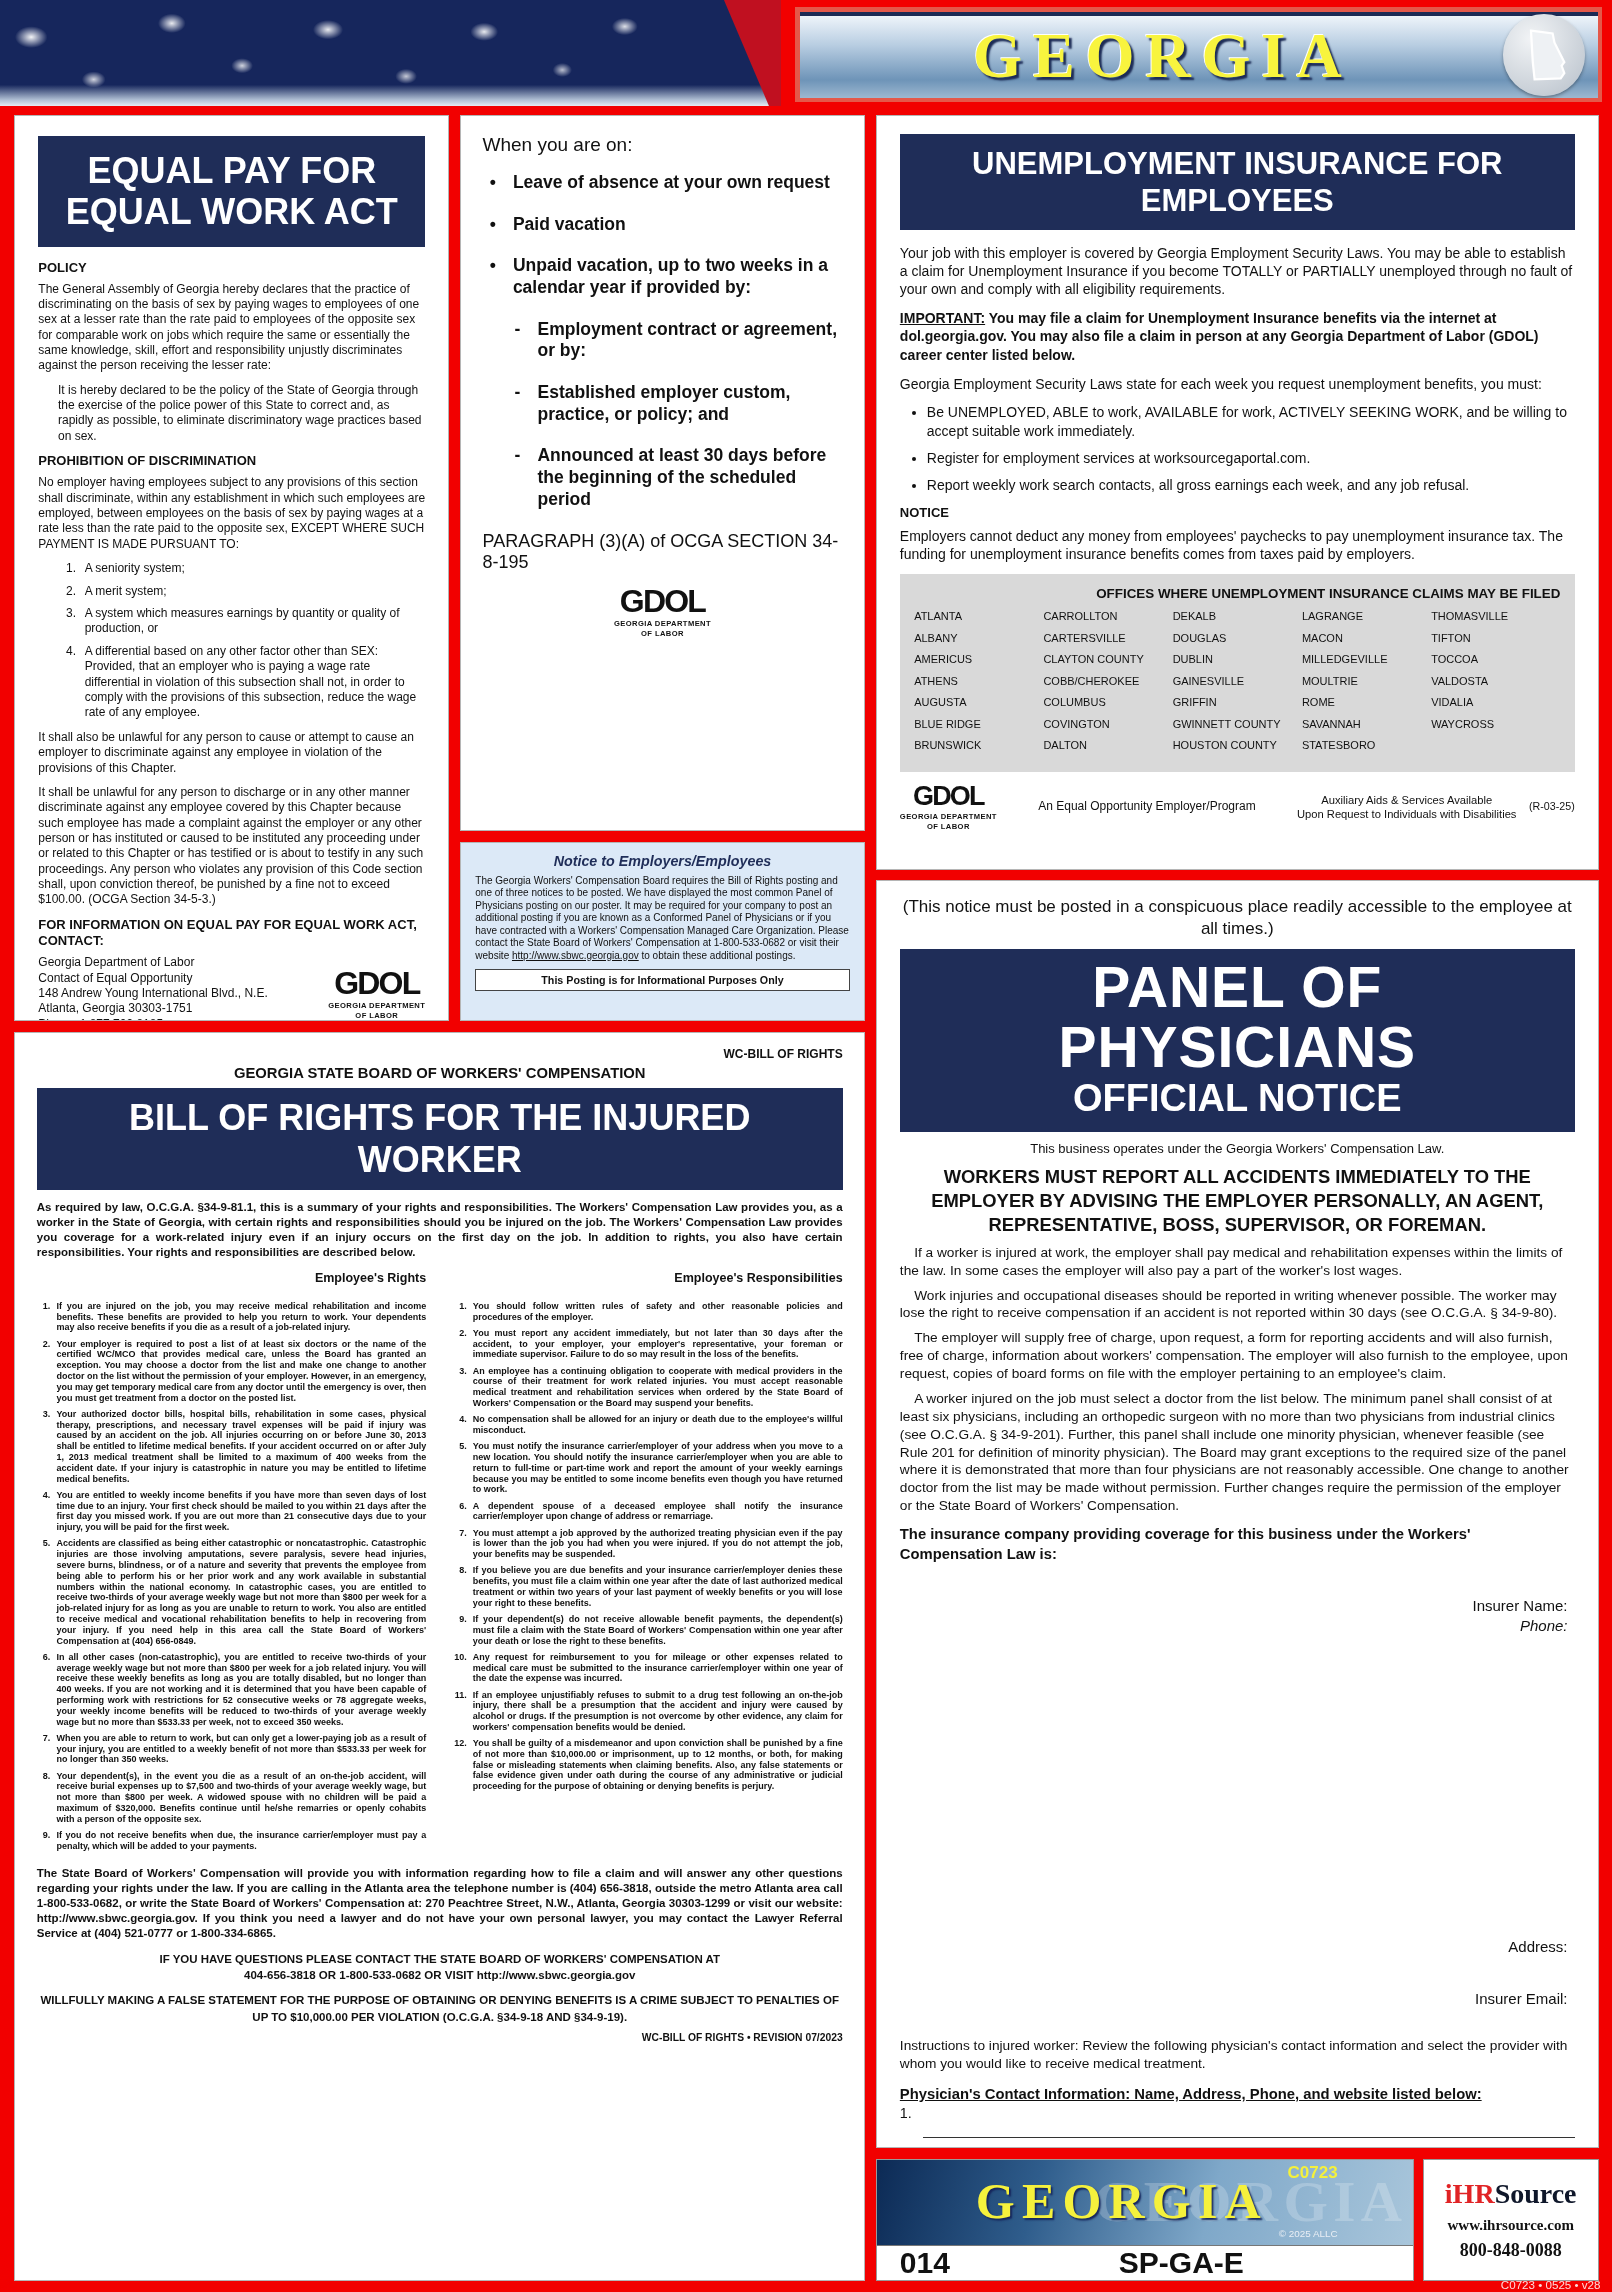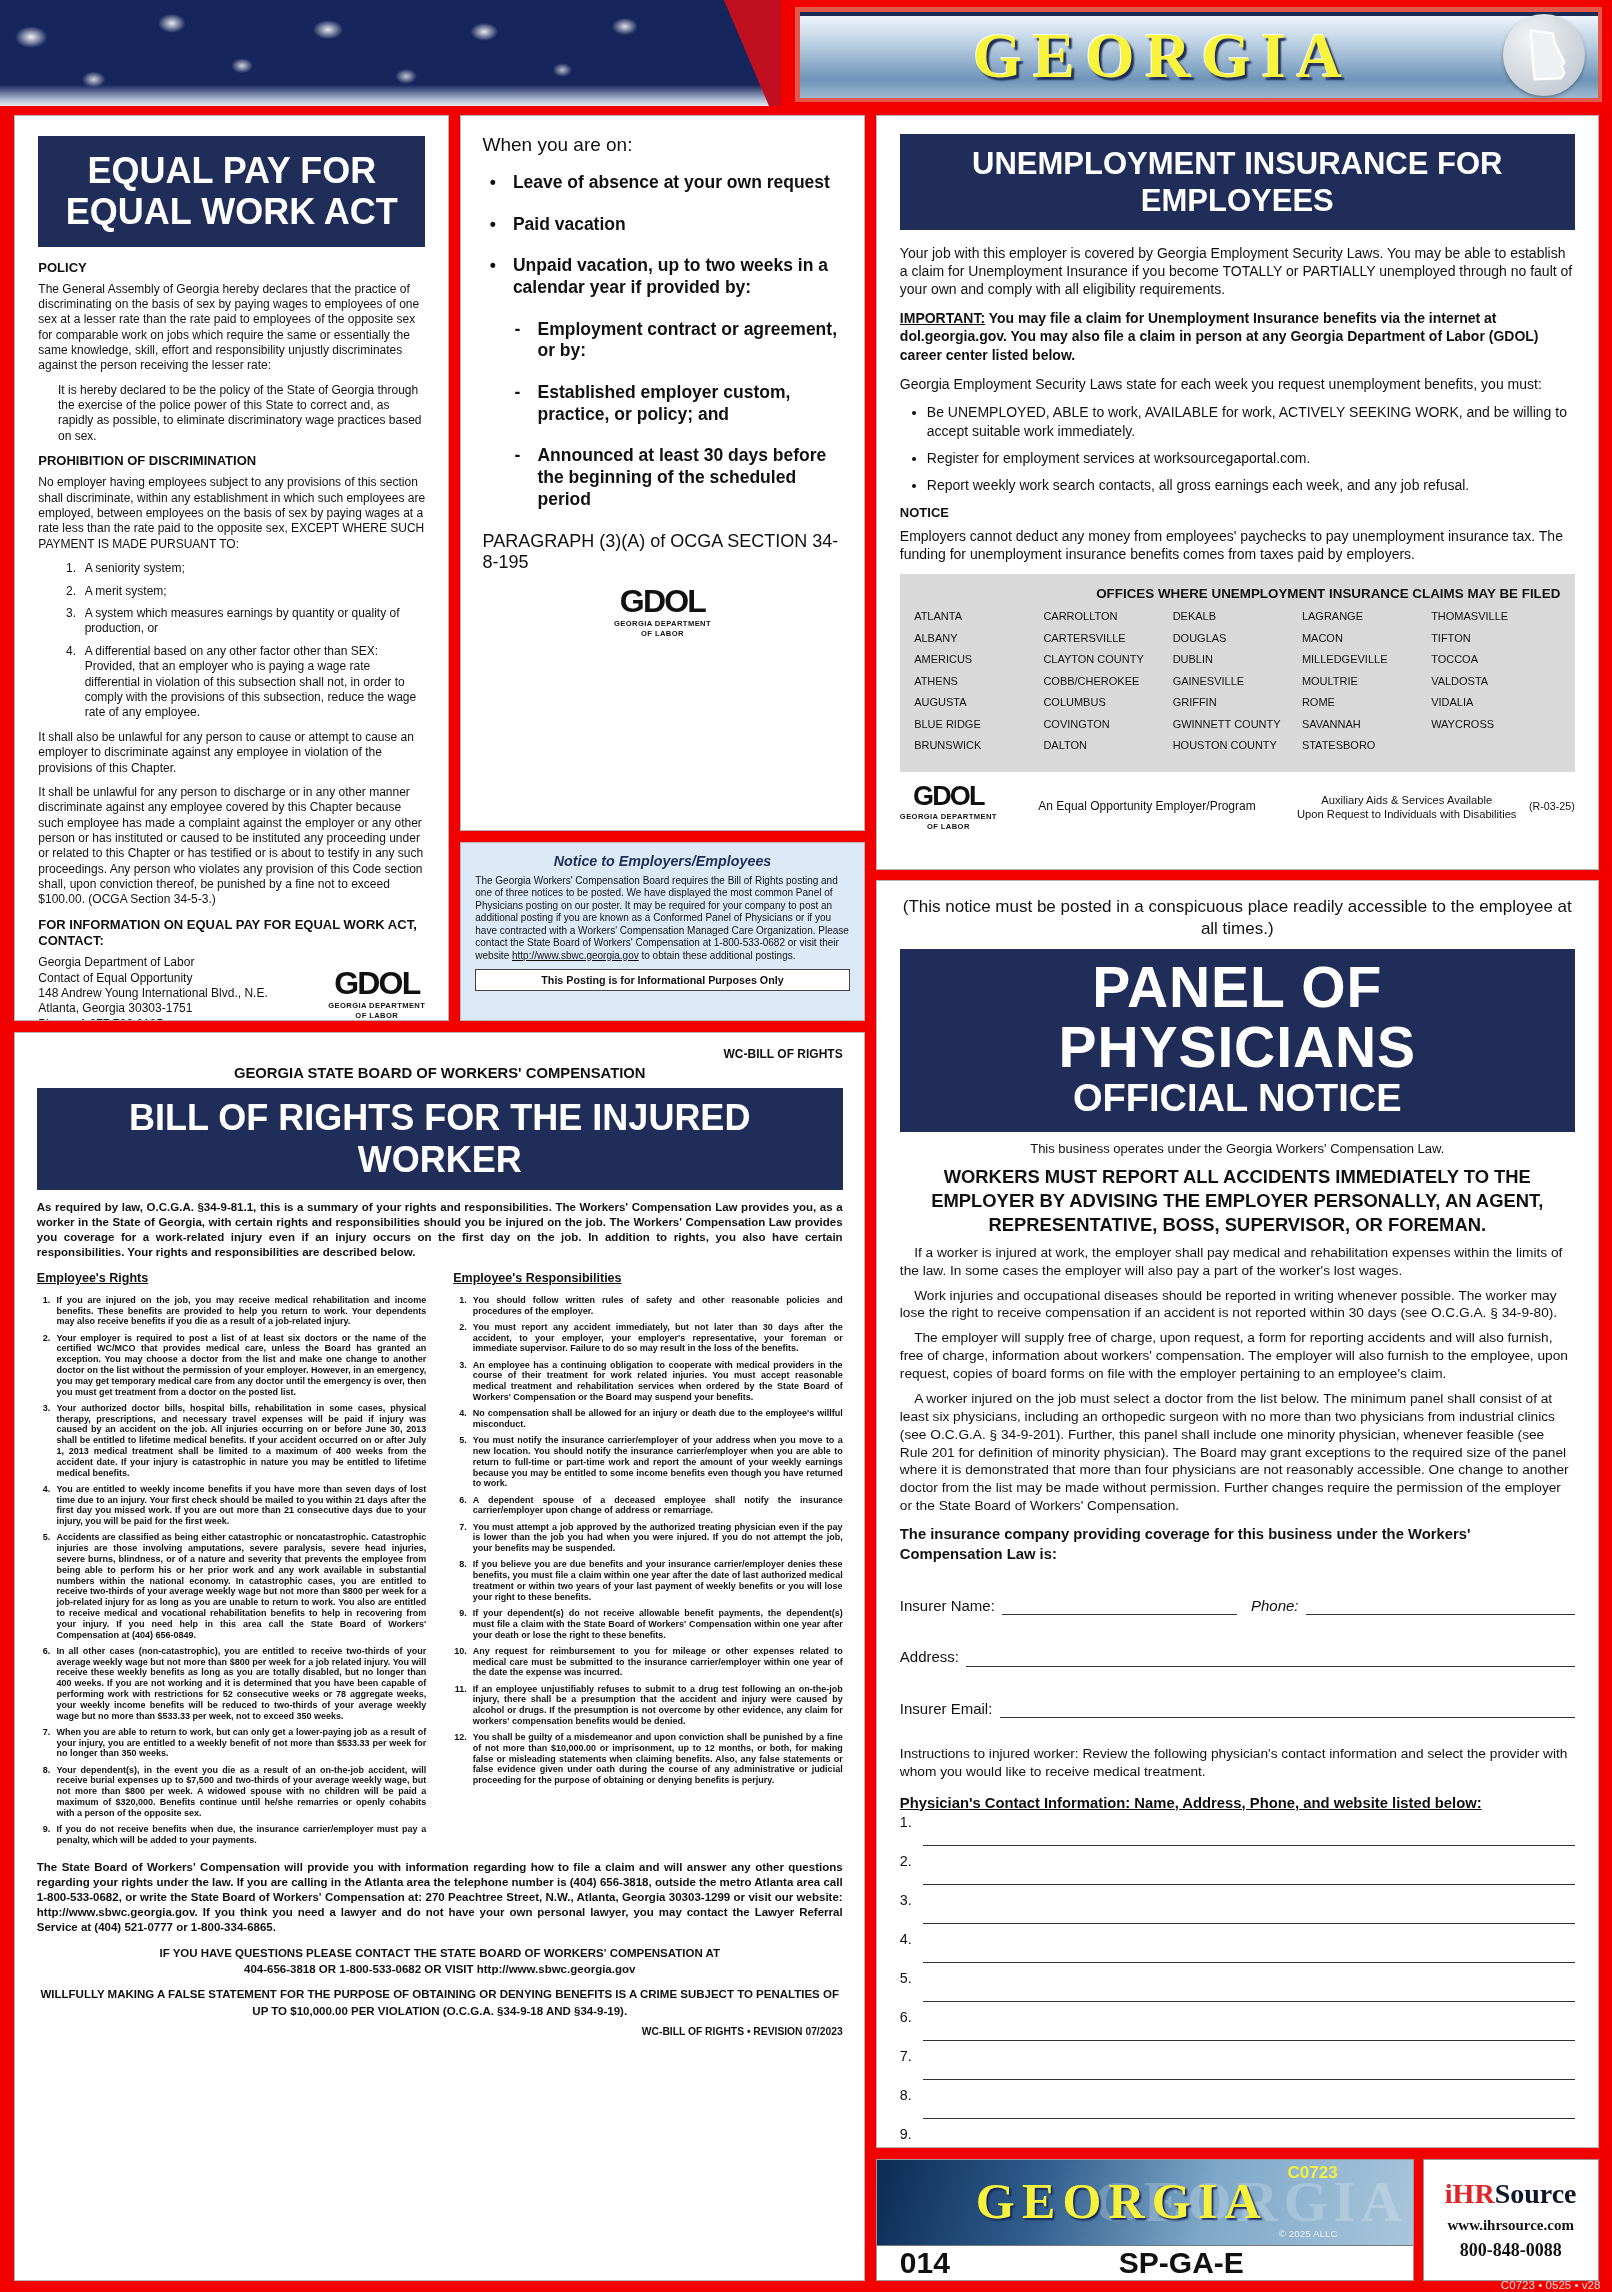--- a/index.html
+++ b/index.html
@@ -112,38 +112,38 @@
   
   .panel-phys { height:1275px; padding:14.3px 23px; font-size:13.7px; line-height:1.3; }
   .posted-line { text-align:center; font-size:17px; margin-bottom:9px; }
   .phys-banner { margin-bottom:9px; padding:9px 5.4px 12.5px; }
   .phys-banner .t1 { font-size:57px; letter-spacing:0.9px; line-height:1.05; }
   .phys-banner .t2 { font-size:38px; line-height:1.1; }
   .phys-sub { text-align:center; font-size:13px; margin-bottom:7.2px; }
   .phys-warn { text-align:center; font-weight:bold; font-size:18.4px; line-height:1.3; margin-bottom:7.2px; }
   .panel-phys p.body { margin-bottom:7.2px; text-indent:14.3px; }
   .ins-line { font-weight:bold; font-size:14.8px; margin:10.7px 0 3.6px; }
-  .field-row { display:flex; align-items:flex-end; margin:32px 0 0; font-size:15px; }
+  .field-row { display:flex; align-items:flex-end; margin:32px 0 0; font-size:15px;flex-direction:column; }
   .field-row .lbl { white-space:nowrap; padding-right:7.2px; }
   .fill { flex:1; border-bottom:1.3px solid #333; height:18px; }
   .fill.short { flex:0 0 269px; }
   .instructions { margin-top:27px; }
   .phys-heading { font-weight:bold; text-decoration:underline; font-size:14.8px; margin-top:12.5px; }
   ul.phys-lines { list-style:none; }
   ul.phys-lines li { position:relative; font-size:14.3px; height:39px; }
   ul.phys-lines li::after { content:""; position:absolute; left:23px; right:0; bottom:5.4px; border-bottom:1.3px solid #333; }
   
   .panel-bill { flex:1; padding:14.3px 21.5px; }
   .wc-label { text-align:right; font-weight:bold; font-size:12px; margin-bottom:3.6px; }
   .board-heading { text-align:center; font-weight:bold; font-size:14.8px; margin-bottom:7.2px; }
   .panel-bill .navy-bar { font-size:36px; padding:9px; margin-bottom:10.7px; }
   .bill-intro { font-weight:bold; font-size:11.5px; line-height:1.3; text-align:justify; margin-bottom:10.7px; }
   .bill-cols { display:flex; gap:27px; }
   .bill-col { flex:1; }
-  .col-heading { text-align:left; font-weight:bold; text-decoration:underline; font-size:12.5px; margin-bottom:10px; }
+  .col-heading { text-align:right; font-weight:bold; font-size:12.5px; margin-bottom:16px; }
   ol.bill-list { margin-left:16px; }
   ol.bill-list li { font-size:9px; line-height:1.2; margin-bottom:5.4px; text-align:justify; padding-left:3.6px; font-weight:bold; }
   .bill-close { font-weight:bold; font-size:11.5px; line-height:1.3; text-align:justify; margin:9px 0 10.7px; }
   .bill-q { text-align:center; font-weight:bold; font-size:11.5px; line-height:1.4; }
   .bill-willful { text-align:center; font-weight:bold; font-size:11.5px; line-height:1.4; margin-top:9px; }
   .bill-rev { text-align:right; font-weight:bold; font-size:10.3px; margin-top:7.2px; }
   
   .footer-row { flex:1; display:flex; gap:9px; }
   .footer-left { flex:1; background:#fff; border:0.9px solid #999; display:flex; flex-direction:column; }
   .logo-strip {

